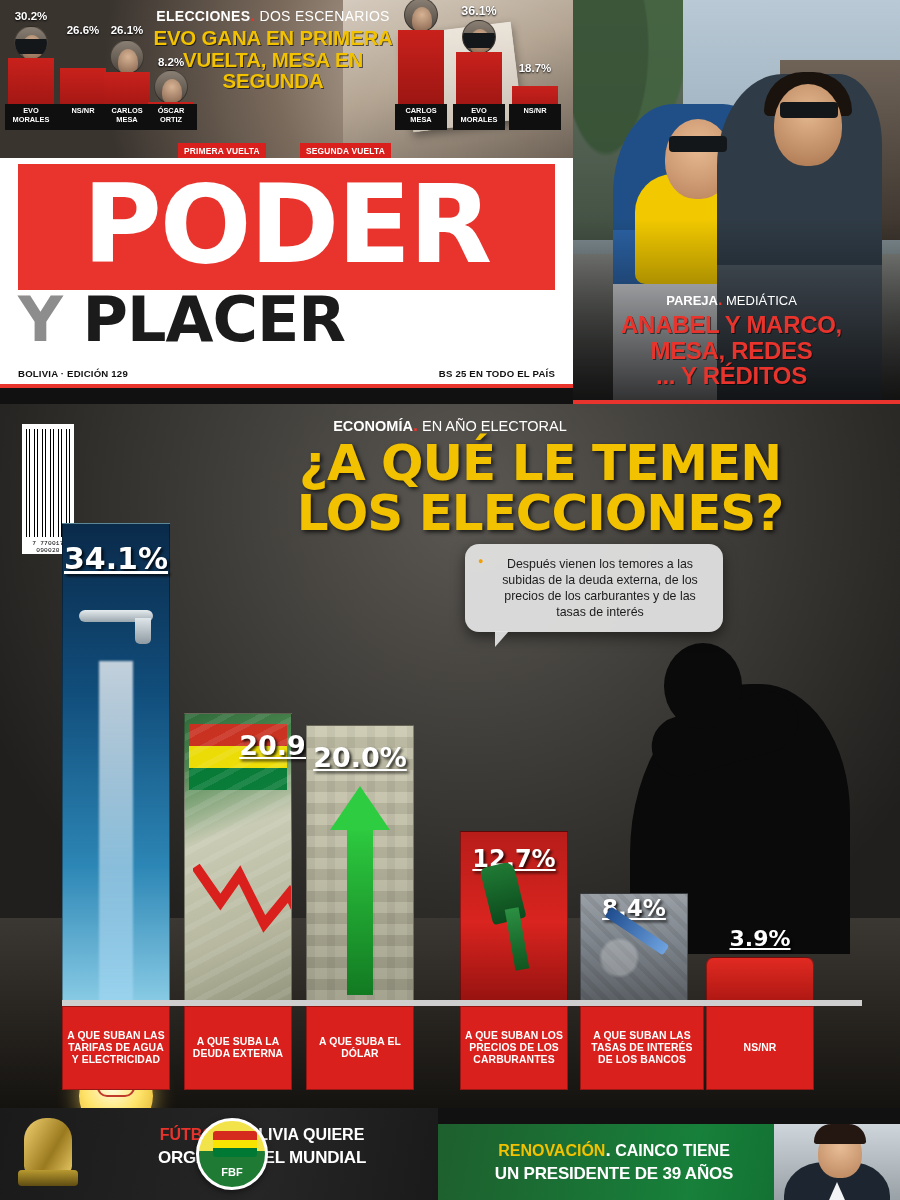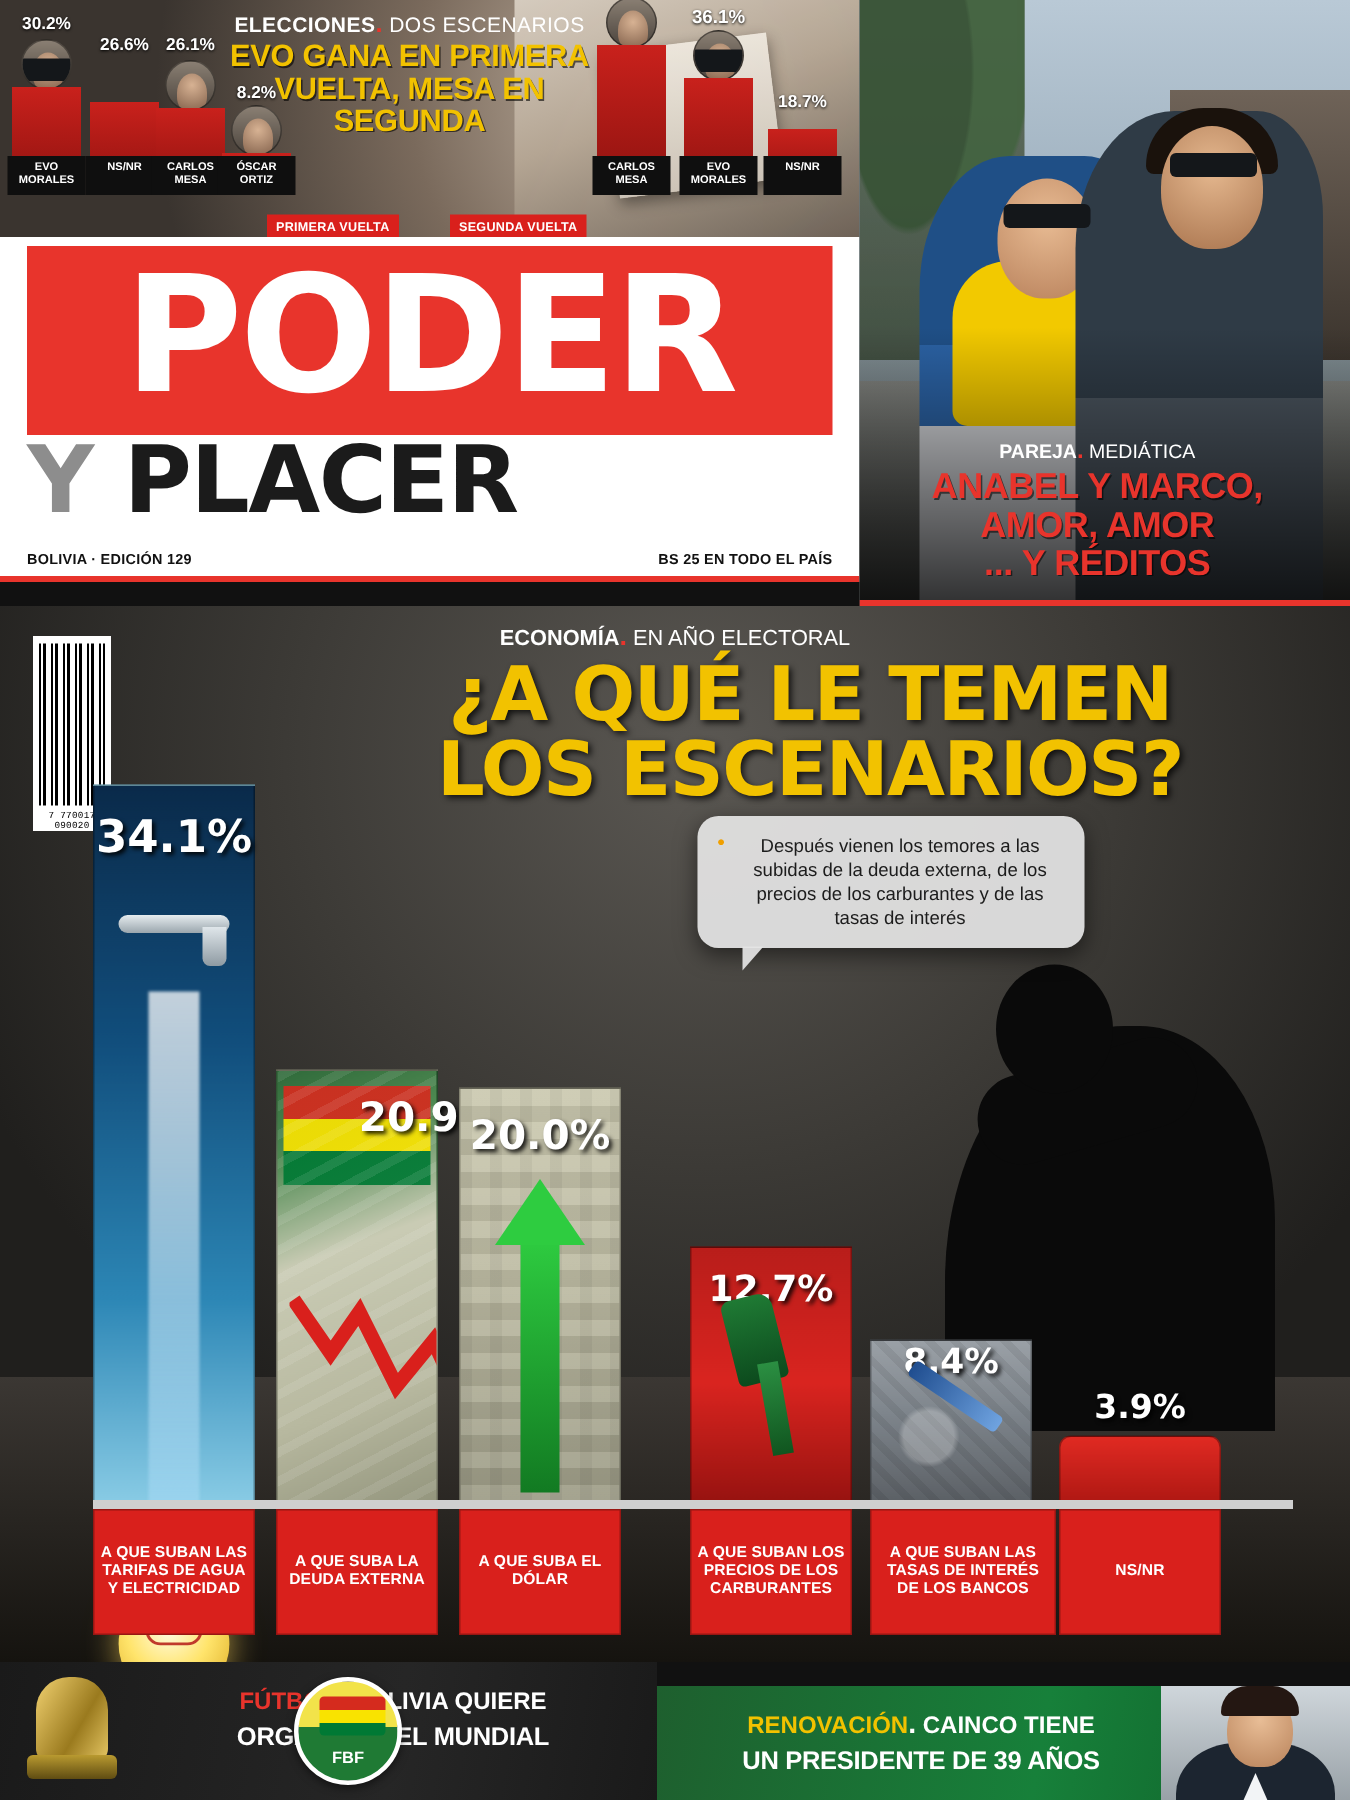--- a/index.html
+++ b/index.html
@@ -275,20 +275,21 @@
   .col { position: absolute; bottom: 0; }
   .col-bar {
     position: absolute; bottom: 0; left: 0; right: 0; overflow: hidden;
     border: 1px solid rgba(0,0,0,.35);
   }
   .col-pct {
     position: absolute; left: 50%; transform: translateX(-50%);
     font-weight: bold; color: #fff; white-space: nowrap;
     text-shadow: 2px 2px 3px rgba(0,0,0,.85);
     font-family: "DejaVu Sans", sans-serif;
+    text-decoration: underline;
   }
 
   
   .tex-water { background: linear-gradient(#0a2a4a 0%, #114e7c 35%, #2c86b5 70%, #8fd0e8 100%); }
   .tex-water:after {
     content: ""; position: absolute; left: 50%; transform: translateX(-50%);
     top: 28%; bottom: 0; width: 34px;
     background: linear-gradient(rgba(255,255,255,.75), rgba(180,225,255,.35));
     filter: blur(1px);
   }
@@ -574,21 +575,21 @@
     <div class="cp-man-head"></div>
     <div class="glasses" style="right:62px;bottom:286px;width:58px;height:16px;"></div>
     <div class="cp-shade"></div>
     <div class="cp-text">
       <div class="cp-kicker">
         <span>PAREJA</span><span class="dot">.</span>
         <span class="light">MEDIÁTICA</span>
       </div>
       <div class="cp-title">
         <div>ANABEL Y MARCO,</div>
-        <div>AMOR, AMOR</div>
+        <div>MESA, REDES</div>
         <div>... Y RÉDITOS</div>
       </div>
     </div>
     <div class="cp-rule"></div>
   </div>
 
   <div class="main">
     <div class="main-tunnel"></div>
     <div class="main-ground"></div>
 
@@ -596,21 +597,21 @@
       <div class="barcode-lines"></div>
       <div class="barcode-num">7 770017 090020</div>
     </div>
 
     <div class="econ-kicker">
       <span>ECONOMÍA</span><span class="dot">.</span>
       <span class="light">EN AÑO ELECTORAL</span>
     </div>
     <div class="econ-title">
       <div>¿A QUÉ LE TEMEN</div>
-      <div>LOS ESCENARIOS?</div>
+      <div>LOS ELECCIONES?</div>
     </div>
 
     <div class="silhouette">
       <div class="sil-body"></div>
       <div class="sil-arm"></div>
       <div class="sil-head"></div>
     </div>
 
     <div class="bubble">
       <p>Después vienen los temores a las subidas de la deuda externa, de los precios de los carburantes y de las tasas de interés</p>

